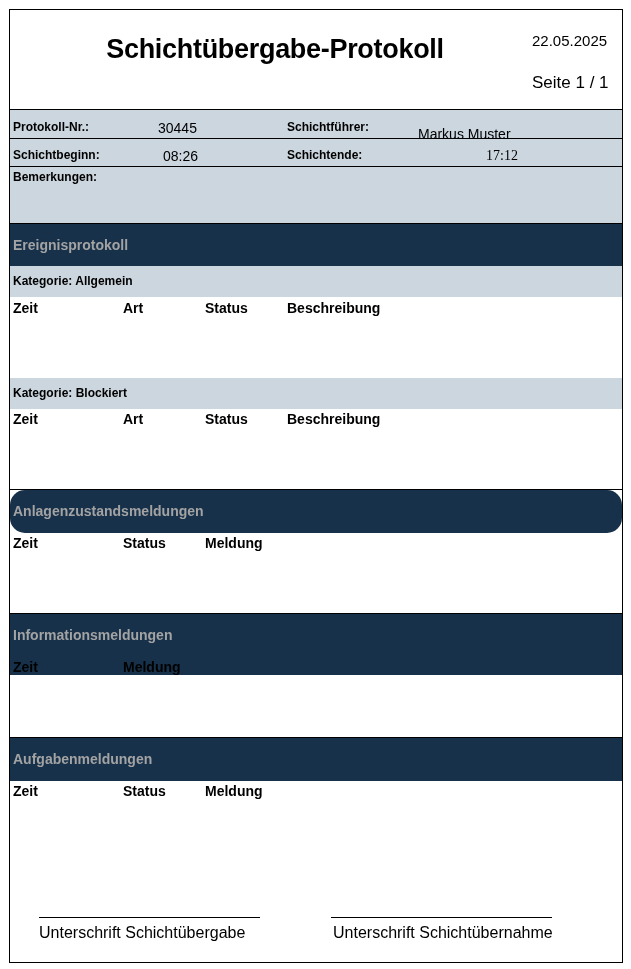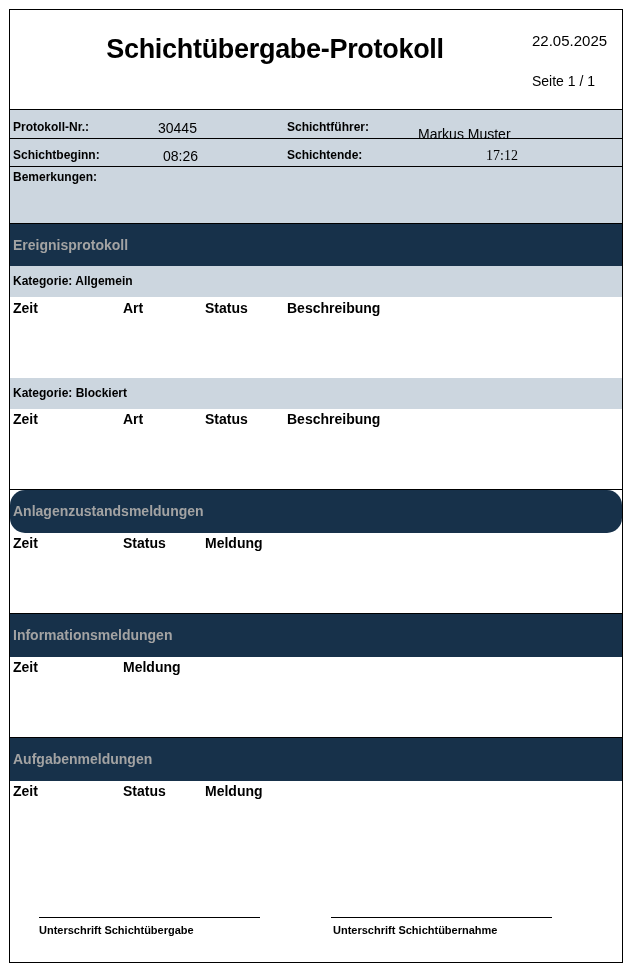--- a/index.html
+++ b/index.html
@@ -2,30 +2,30 @@
 <html><head>
 <meta charset="utf-8">
 <style>
   html, body { margin:0; padding:0; background:#ffffff; }
   body { width:631px; height:969px; position:relative; font-family:"Liberation Sans", sans-serif; color:#000; }
   .page { position:absolute; left:9px; top:9px; width:614px; height:954px; border:1px solid #000; box-sizing:border-box; overflow:hidden; }
   .abs { position:absolute; }
   .header { left:0; top:0; width:612px; height:99px; border-bottom:1px solid #000; }
   .title { left:0; width:530px; top:24px; text-align:center; font-size:27px; font-weight:bold; letter-spacing:-0.3px; }
   .date { left:522px; top:22px; font-size:15px; }
-  .pageno { left:522px; top:63px; font-size:14px; }
+  .pageno { left:522px; top:63px; font-size:17px; }
   .band-light { background:#ccd6df; }
   .band-dark { background:#17314a; color:#a3a3a3; font-weight:bold; font-size:14px; }
   .row { left:0; width:612px; }
   .lbl { font-weight:bold; font-size:12px; }
   .val { font-size:14px; }
   .hline { left:0; width:612px; height:1px; background:#000; }
   .colh { font-weight:bold; font-size:14px; }
   .sigline { height:1px; background:#000; }
-  .sig { font-size:11px;font-weight:bold; }
+  .sig { font-size:16px; }
 </style>
 </head>
 <body>
 
 <div class="page">
 
   <div class="abs header">
     <div class="abs title">Schichtübergabe-Protokoll</div>
     <div class="abs date">22.05.2025</div>
     <div class="abs pageno">Seite 1 / 1</div>
@@ -74,21 +74,21 @@
   <div class="abs row band-dark" style="top:480px;height:43px;border-radius:15px;">
     <div class="abs" style="left:3px;top:13px;">Anlagenzustandsmeldungen</div>
   </div>
   <div class="abs row" style="top:523px;height:80px;">
     <div class="abs colh" style="left:3px;top:2px;">Zeit</div>
     <div class="abs colh" style="left:113px;top:2px;">Status</div>
     <div class="abs colh" style="left:195px;top:2px;">Meldung</div>
   </div>
   <div class="abs hline" style="top:603px;"></div>
 
-  <div class="abs row band-dark" style="top:604px;height:43px;">
+  <div class="abs row band-dark" style="top:604px;height:61px;">
     <div class="abs" style="left:3px;top:13px;">Informationsmeldungen</div>
   </div>
   <div class="abs row" style="top:647px;height:80px;">
     <div class="abs colh" style="left:3px;top:2px;">Zeit</div>
     <div class="abs colh" style="left:113px;top:2px;">Meldung</div>
   </div>
   <div class="abs hline" style="top:727px;"></div>
 
   <div class="abs row band-dark" style="top:728px;height:43px;">
     <div class="abs" style="left:3px;top:13px;">Aufgabenmeldungen</div>

